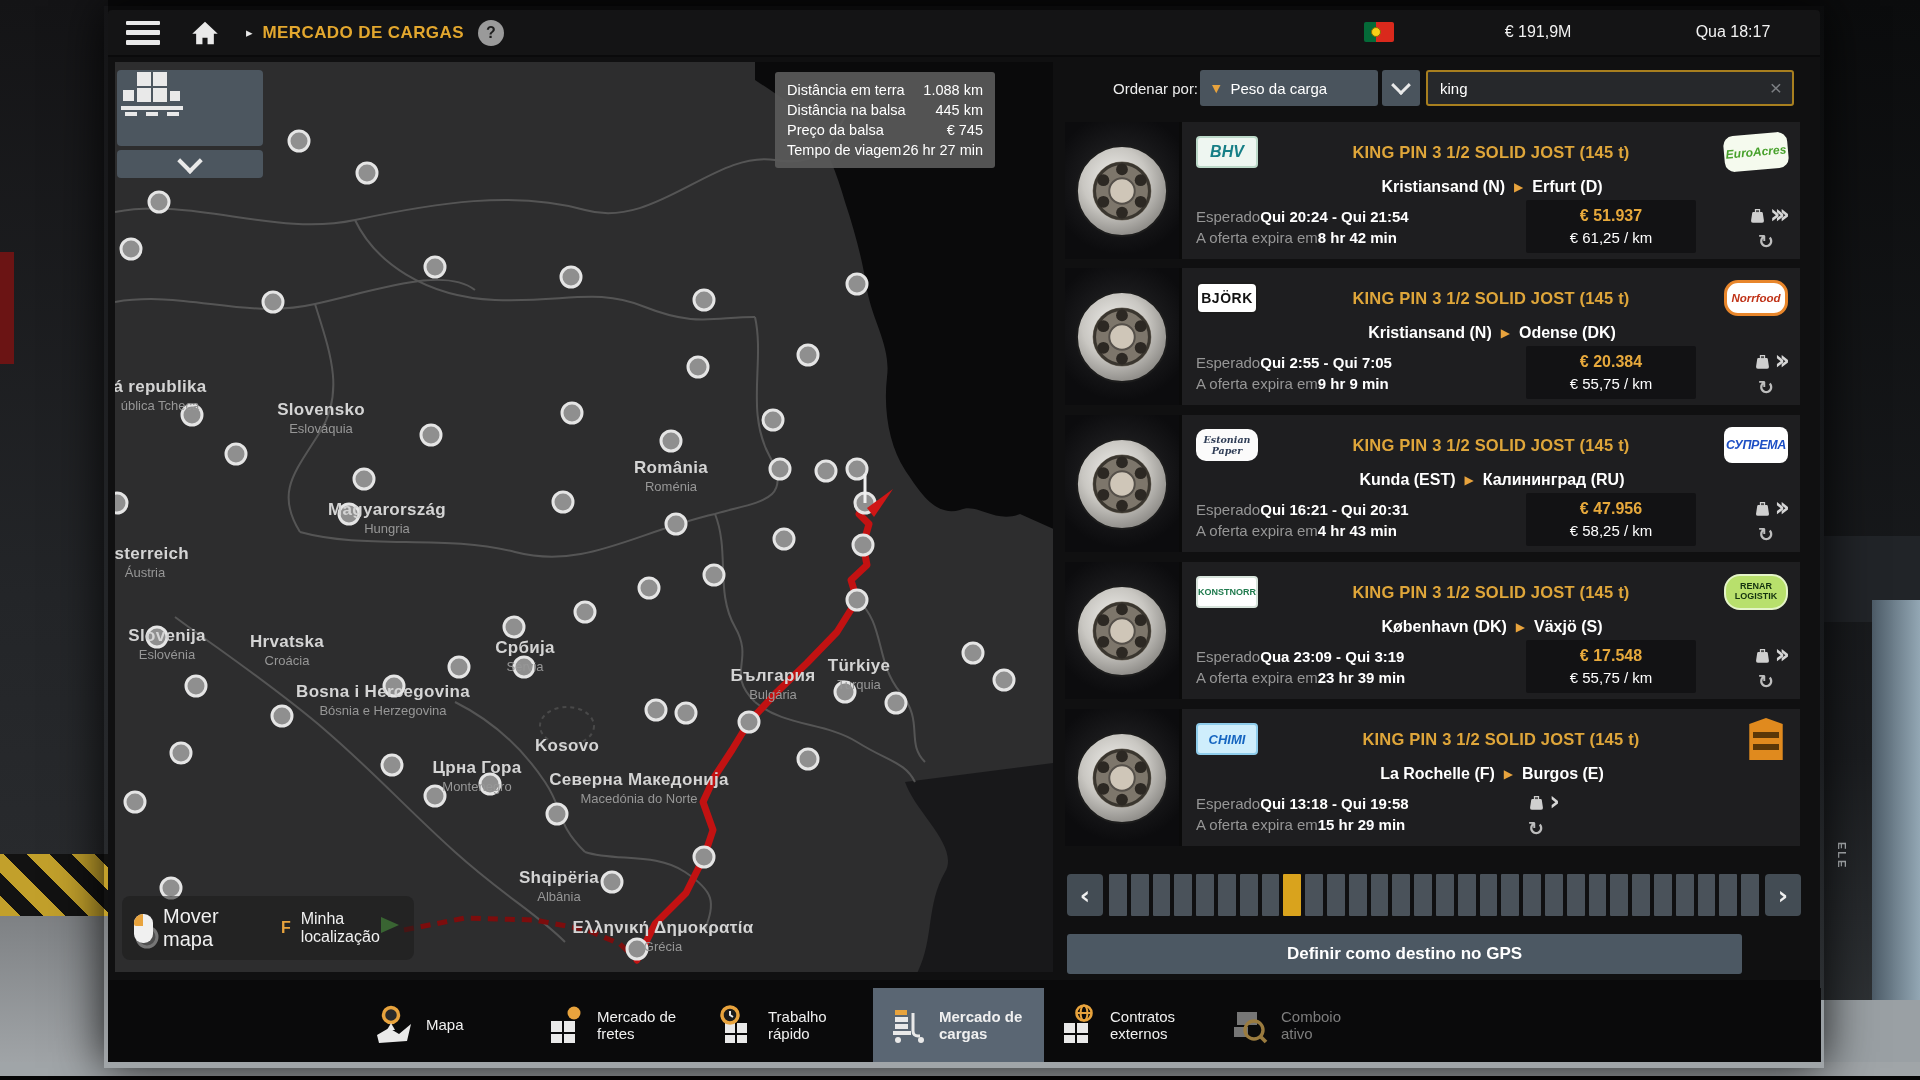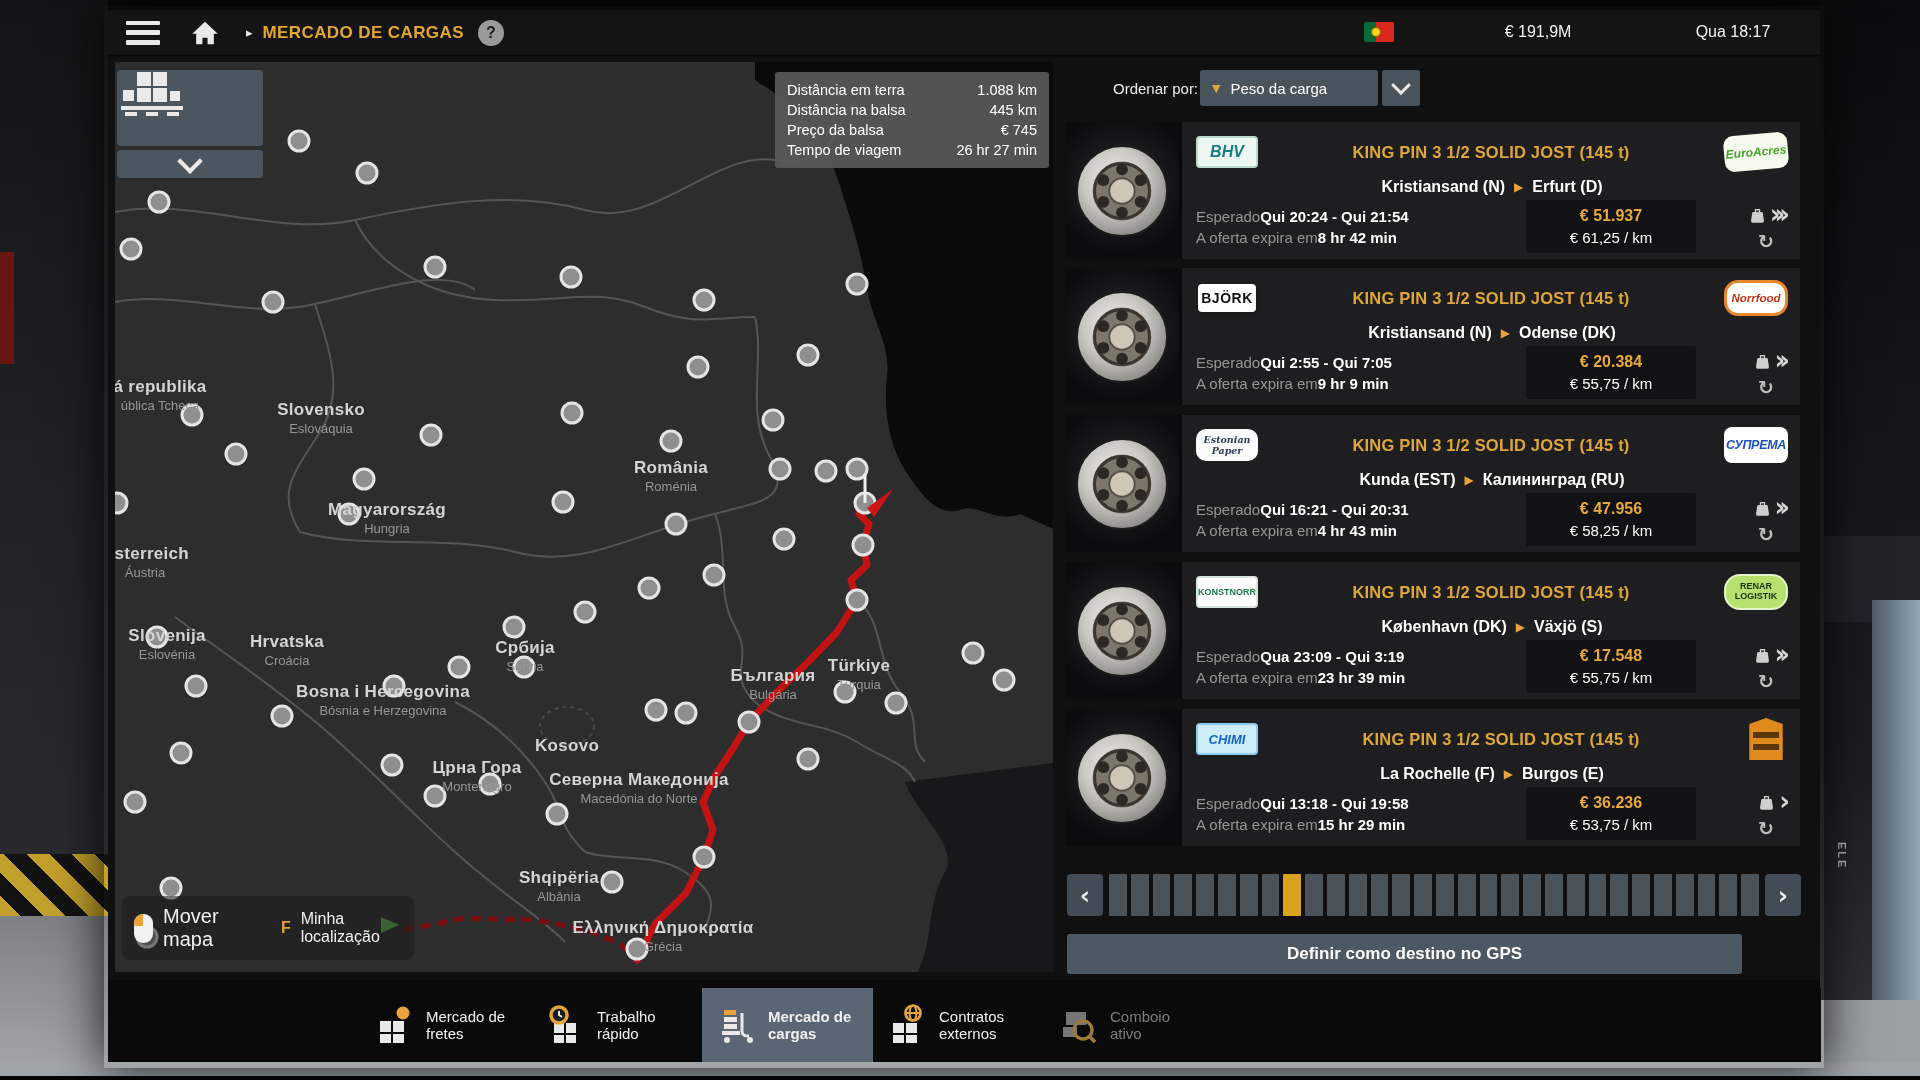--- a/index.html
+++ b/index.html
@@ -55,21 +55,21 @@
   .map{left:115px;top:62px;width:938px;height:910px;background:#2d2d2e;overflow:hidden;cursor:grab;}
   .map svg{position:absolute;left:0;top:0;}
   .map-label{position:absolute;transform:translateX(-50%);text-align:center;white-space:nowrap;pointer-events:none;}
   .map-label .n{color:#d4d4d4;font-size:17px;font-weight:600;letter-spacing:.3px;}
   .map-label .s{color:#979797;font-size:13px;margin-top:1px;}
   .map-btn{background:#4c565f;border-radius:4px;display:flex;align-items:center;justify-content:center;}
   .map-btn-cargo{left:117px;top:70px;width:146px;height:76px;}
   .map-btn-collapse{left:117px;top:150px;width:146px;height:28px;}
   .chev-down{width:14px;height:14px;border-right:4px solid #e9e9e9;border-bottom:4px solid #e9e9e9;
     transform:rotate(45deg) translate(-2px,-2px);}
-  .route-info{left:775px;top:72px;width:274px;background:rgba(90,90,90,.92);border-radius:3px;
+  .route-info{left:775px;top:72px;width:220px;background:rgba(90,90,90,.92);border-radius:3px;
     padding:8px 12px;box-sizing:border-box;}
   .route-info .ri-row{display:flex;justify-content:space-between;color:#fff;font-size:14.5px;
     line-height:20px;}
   .map-ctrl{left:122px;top:896px;width:292px;height:64px;background:rgba(28,28,28,.55);
     border-radius:8px;display:flex;align-items:center;padding:0 12px;box-sizing:border-box;gap:10px;}
   .mouse-icon{width:19px;height:29px;background:#f0f0f0;border-radius:9px;position:relative;flex:none;}
   .mouse-icon::before{content:"";position:absolute;left:0;top:0;width:9px;height:12px;
     background:#e8a33d;border-radius:9px 0 0 2px;}
   .map-ctrl .lbl{color:#f0f0f0;font-size:20px;}
   .map-ctrl .key{color:#e8a33d;font-size:16px;font-weight:bold;margin-left:14px;}
@@ -414,20 +414,24 @@
   </div>
 
   <div class="abs sort-label">Ordenar por:</div>
   <div class="abs dropdown">
     <span class="caret glyph">▼</span>
     <span>Peso da carga</span>
   </div>
   <div class="abs dd-expand">
     <div class="chev-down" style="width:11px;height:11px;border-width:3.5px;"></div>
   </div>
+  <div class="abs search-box">
+    <input type="text" value="king" style="">
+    <span class="search-clear">×</span>
+  </div>
 
   <div class="abs card" style="top:122px;">
     <div class="cargo-img">
         <svg width="98" height="98">
           <use href="#kingpin"></use>
         </svg>
       </div>
     <div class="card-body">
       <div class="card-top">
         <div class="logo-badge sender logo-bhv">BHV</div>
@@ -593,24 +597,20 @@
       <div class="card-route">
         <span>La Rochelle (F)</span>
         <span class="route-arrow glyph">▶</span>
         <span>Burgos (E)</span>
       </div>
       <div class="card-bottom">
         <div class="times">
           <div class="tline"><span>Esperado</span><b>Qui 13:18 - Qui 19:58</b></div>
           <div class="tline"><span>A oferta expira em</span><b>15 hr 29 min</b></div>
         </div>
-        <div class="price-box">
-          <div class="price">€ 36.236</div>
-          <div class="per-km">€ 53,75 / km</div>
-        </div>
         <div class="flags-col">
           <div class="flags-row">
             <svg width="17" height="17">
                 <use href="#weighticon"></use>
               </svg>
             <span class="chev glyph">›</span>
           </div>
           <span class="loop glyph">↻</span>
         </div>
       </div>
@@ -648,20 +648,28 @@
       <div class="pseg"></div>
       <div class="pseg"></div>
       <div class="pseg"></div>
       <div class="pseg"></div>
     </div>
   <div class="abs pg-btn pg-right glyph">›</div>
 
   <div class="abs gps-btn">Definir como destino no GPS</div>
 
   <div class="abs nav">
+    <div class="nav-item">
+      <svg class="nav-icon" viewBox="0 0 44 44">
+        <path fill="#e9e9e9" d="M5 32 L17 25 27 31 39 21 35 38 7 40 Z"></path>
+        <circle cx="19" cy="12" r="7.5" fill="#2a2a2a" stroke="#e8a33d" stroke-width="3.5"></circle>
+        <path fill="#e9e9e9" d="M19 20 l4 7 -8 0 z"></path>
+      </svg>
+      <span class="nlabel">Mapa</span>
+    </div>
     <div class="nav-item">
       <svg class="nav-icon" viewBox="0 0 44 44">
         <rect x="8" y="18" width="11" height="11" fill="#e9e9e9"></rect>
           <rect x="21" y="18" width="11" height="11" fill="#e9e9e9"></rect>
         <rect x="8" y="31" width="11" height="9" fill="#e9e9e9"></rect>
           <rect x="21" y="31" width="11" height="9" fill="#e9e9e9"></rect>
         <circle cx="31" cy="10" r="6.5" fill="#e8a33d"></circle>
       </svg>
       <span class="nlabel">Mercado de fretes</span>
     </div>

